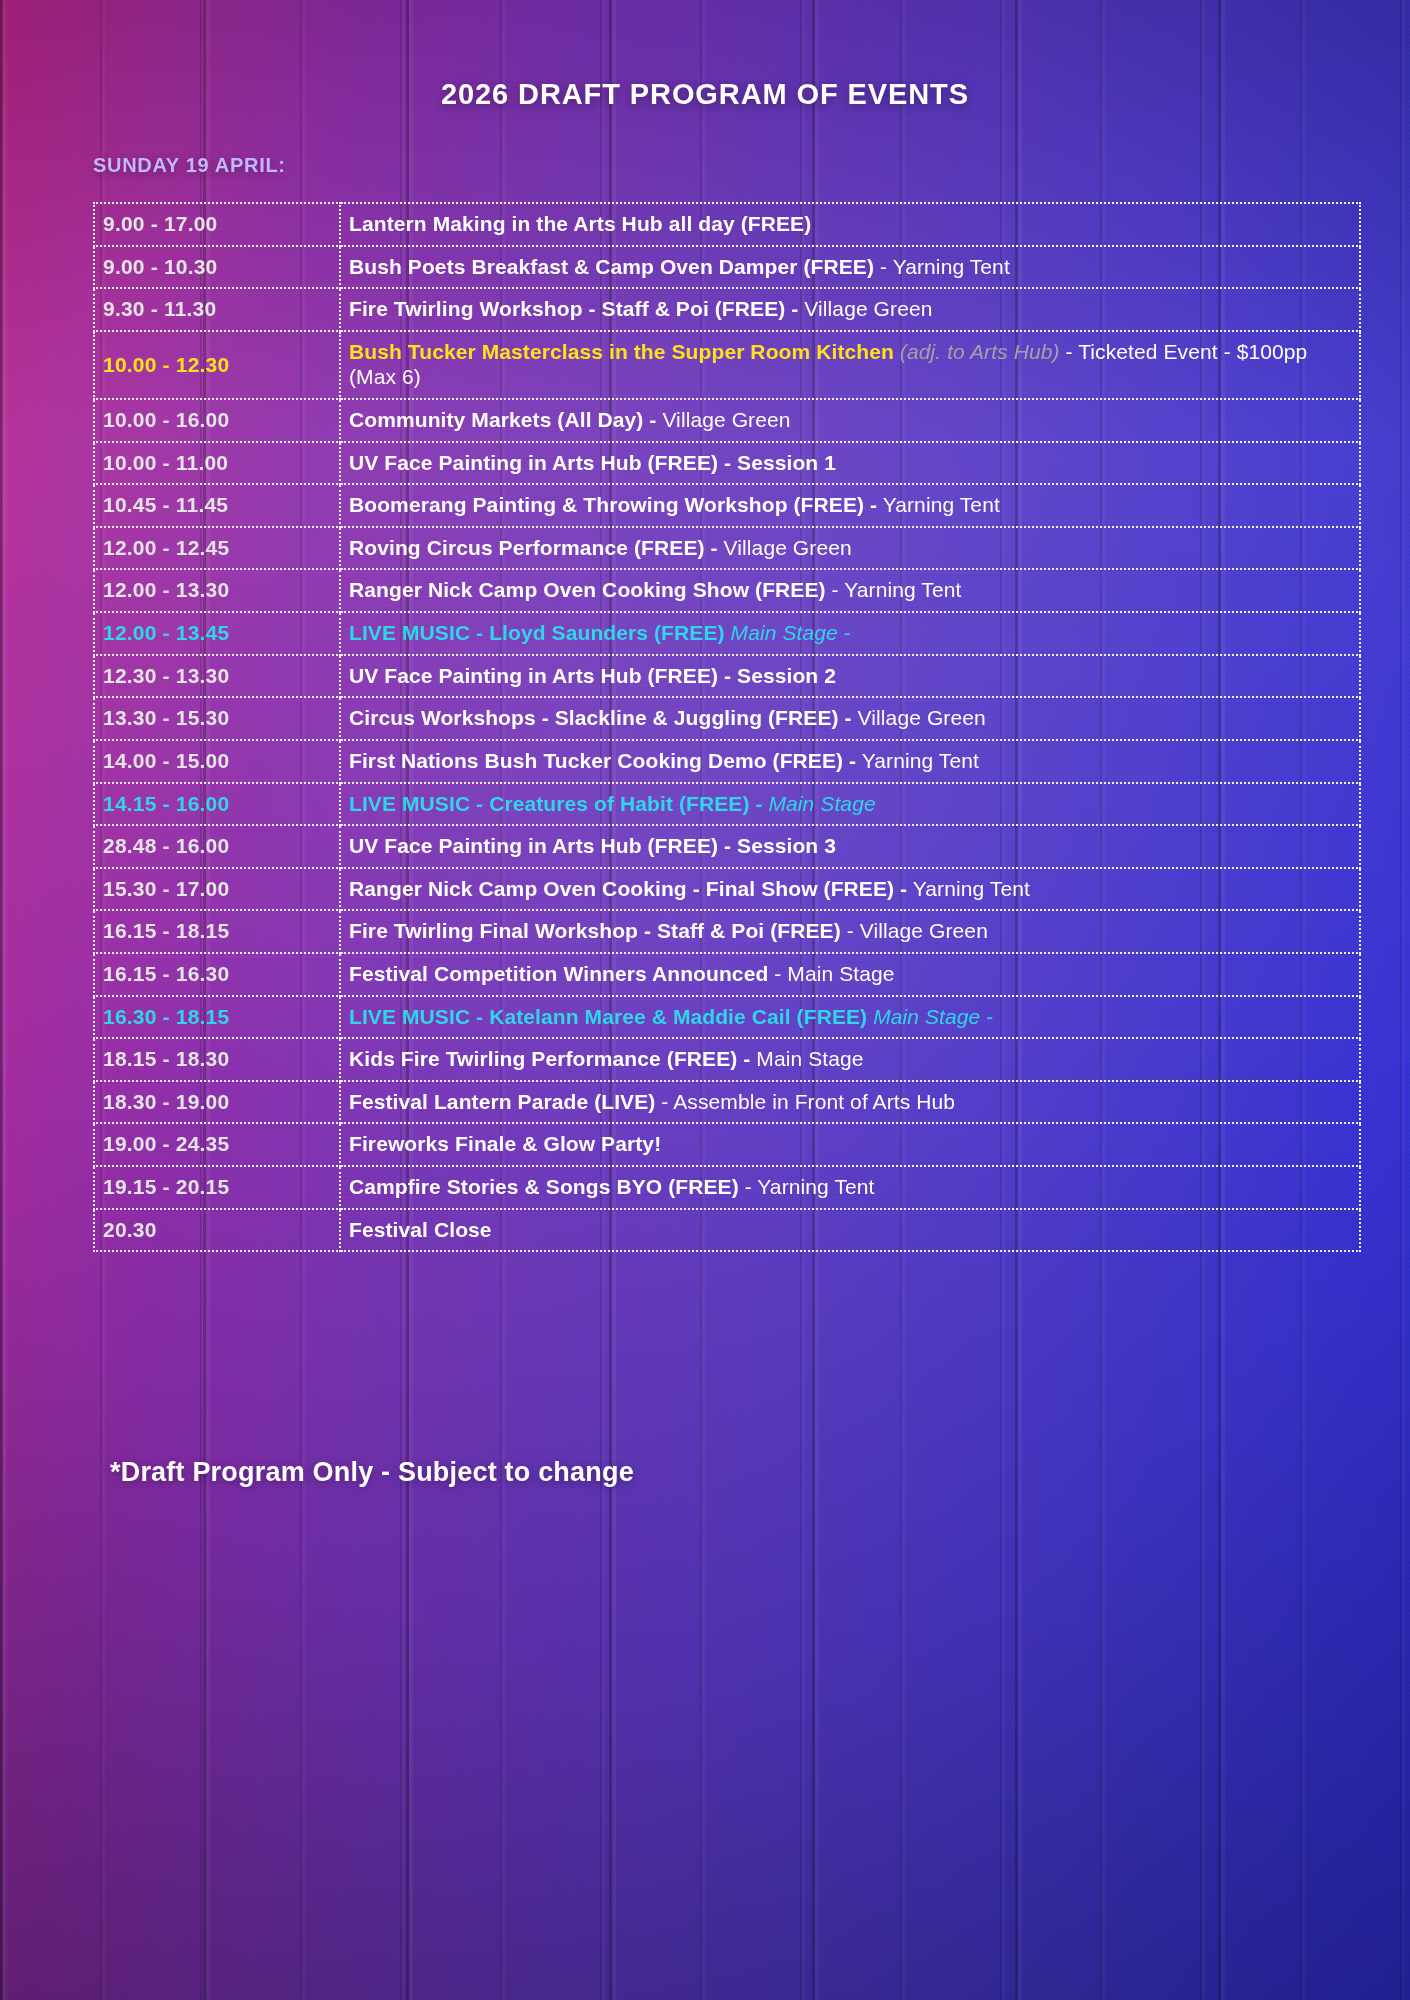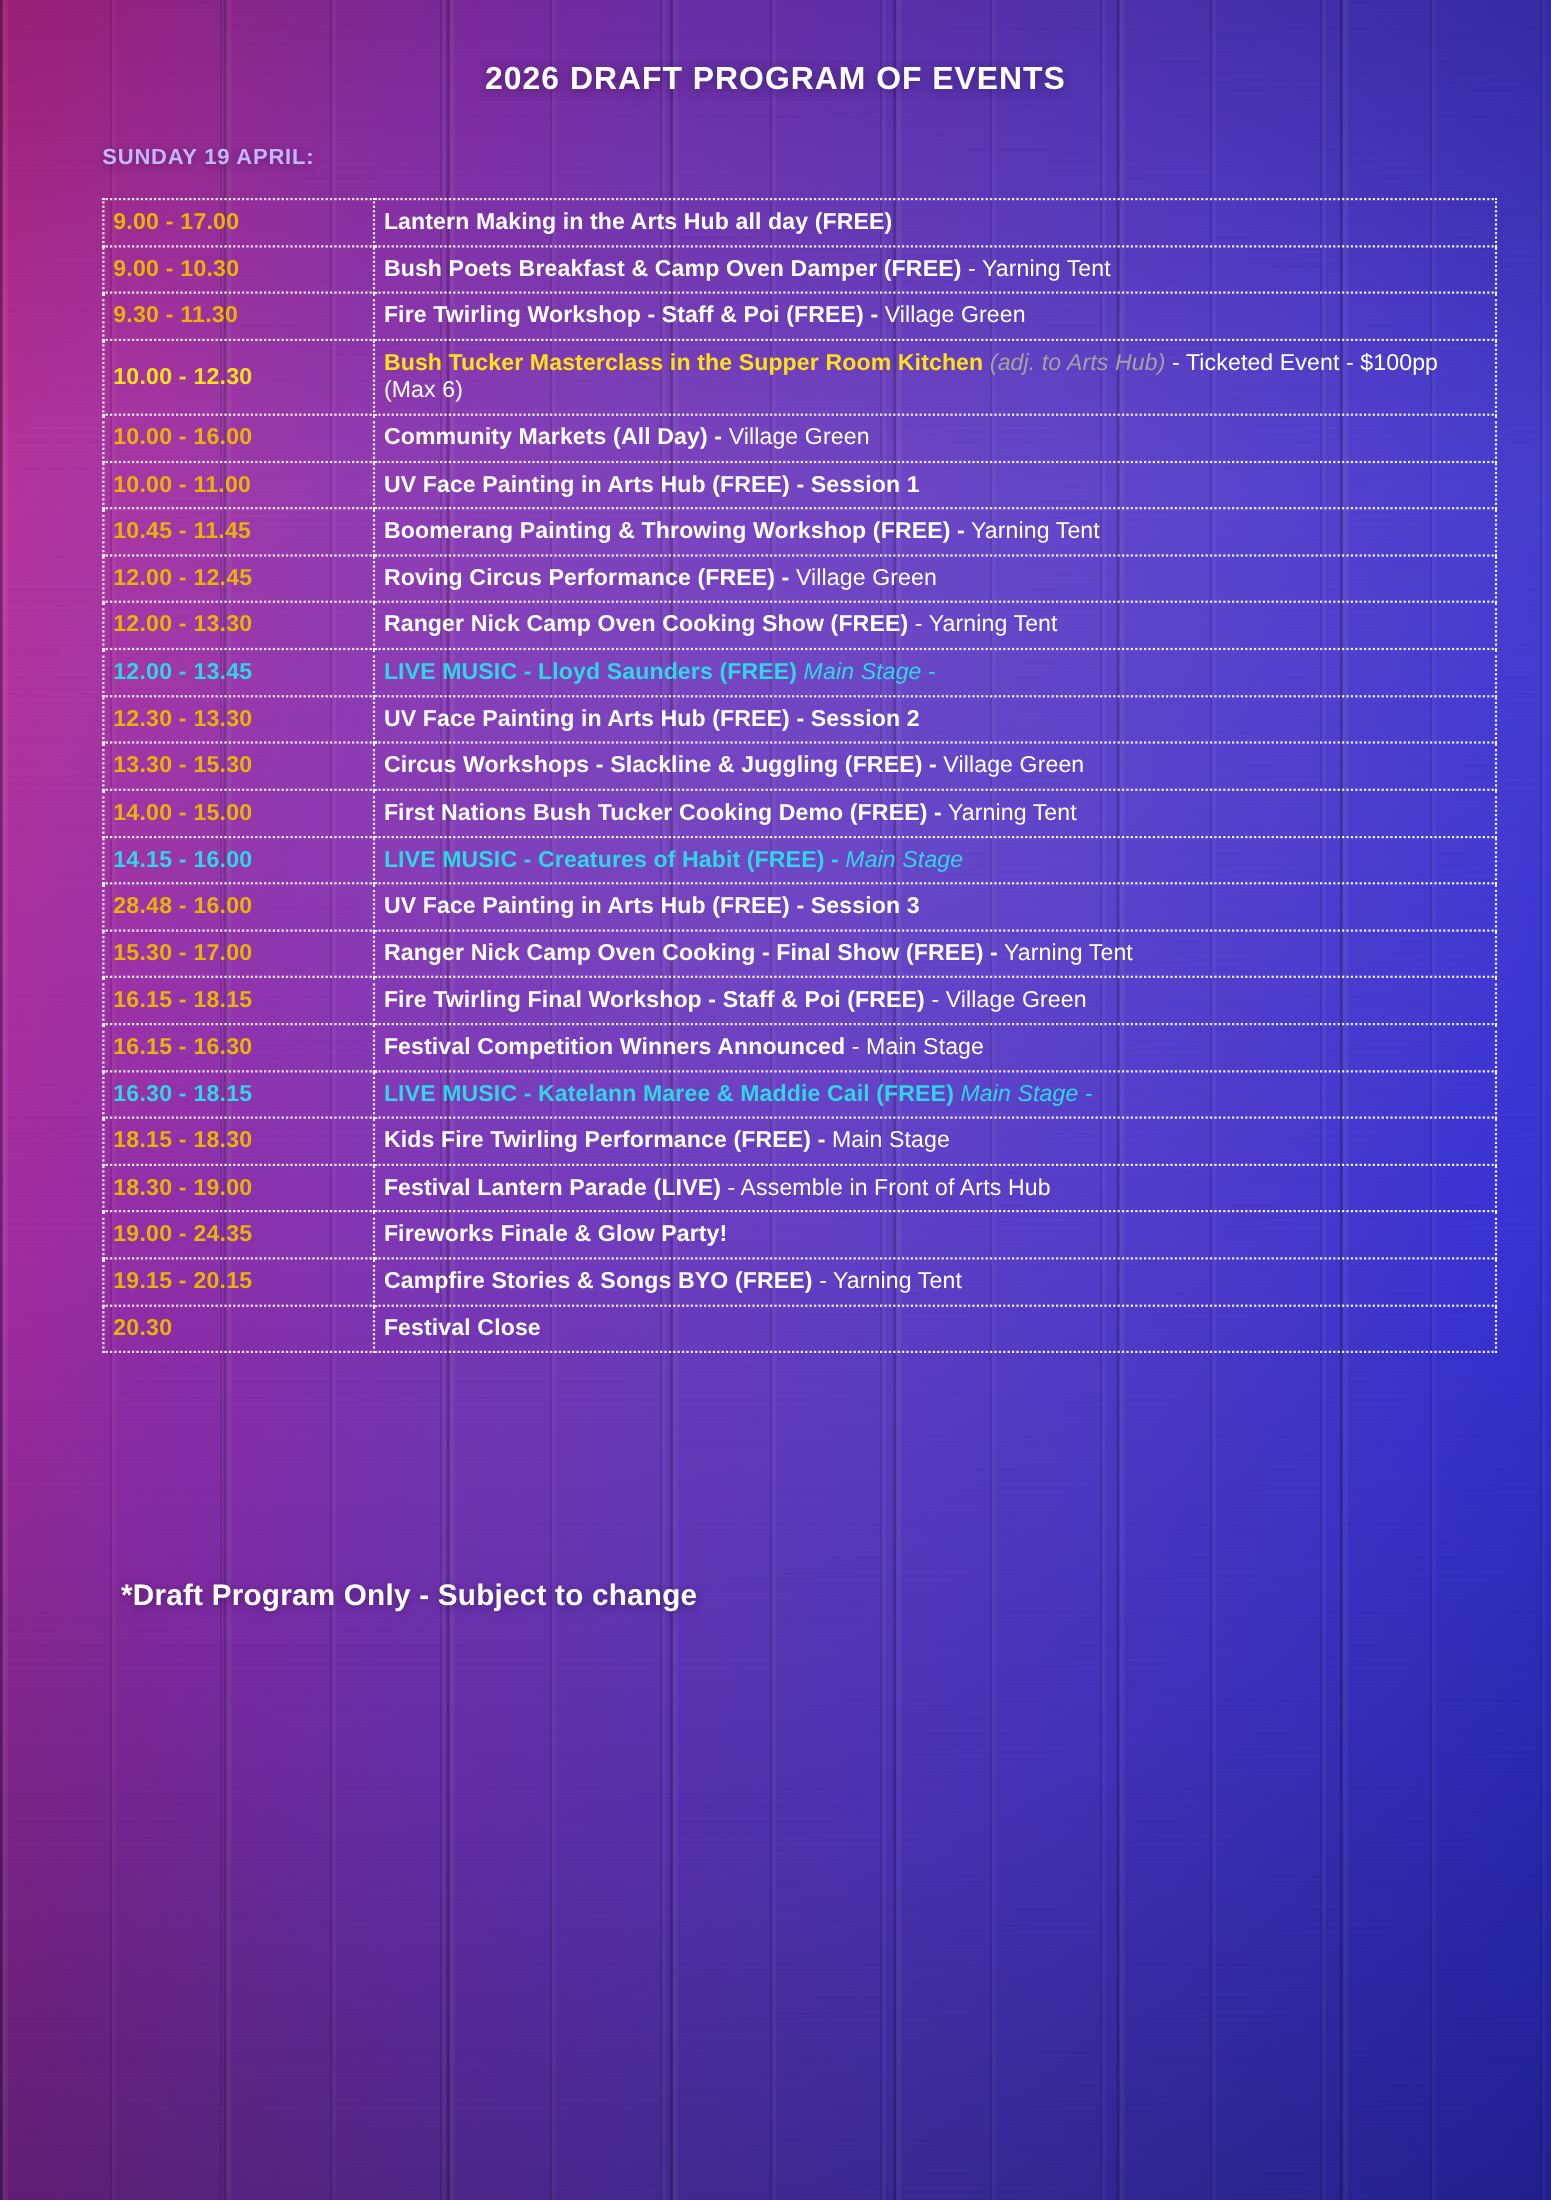--- a/index.html
+++ b/index.html
@@ -71,20 +71,21 @@
     inset: 0;
     background: radial-gradient(ellipse 95% 75% at 48% 42%, rgba(255,255,255,0.07) 0%, rgba(0,0,0,0) 55%, rgba(0,0,0,0.22) 100%);
     pointer-events: none;
   }
 
   
   #content {
     position: absolute;
     inset: 0;
     padding: 0;
+    margin-top: 22px;
   }
 
   .title {
     text-align: center;
     color: #ffffff;
     font-weight: bold;
     font-size: 29px;
     letter-spacing: 0.9px;
     margin-top: 56px;
     text-shadow: 0 2px 10px rgba(0,0,0,0.35);
@@ -106,21 +107,21 @@
     table-layout: fixed;
   }
   table.schedule td {
     border: 2px dotted rgba(255,255,255,0.92);
     padding: 7px 8px 8px 8px;
     vertical-align: middle;
     line-height: 1.22;
   }
   td.time {
     width: 228px;
-    color: #eab308;
+    color: #e5e5e5;
     font-weight: bold;
     font-size: 21px;
     letter-spacing: 0.2px;
     white-space: nowrap;
   }
   td.desc {
     color: #ffffff;
     font-size: 21px;
     letter-spacing: 0.1px;
   }

